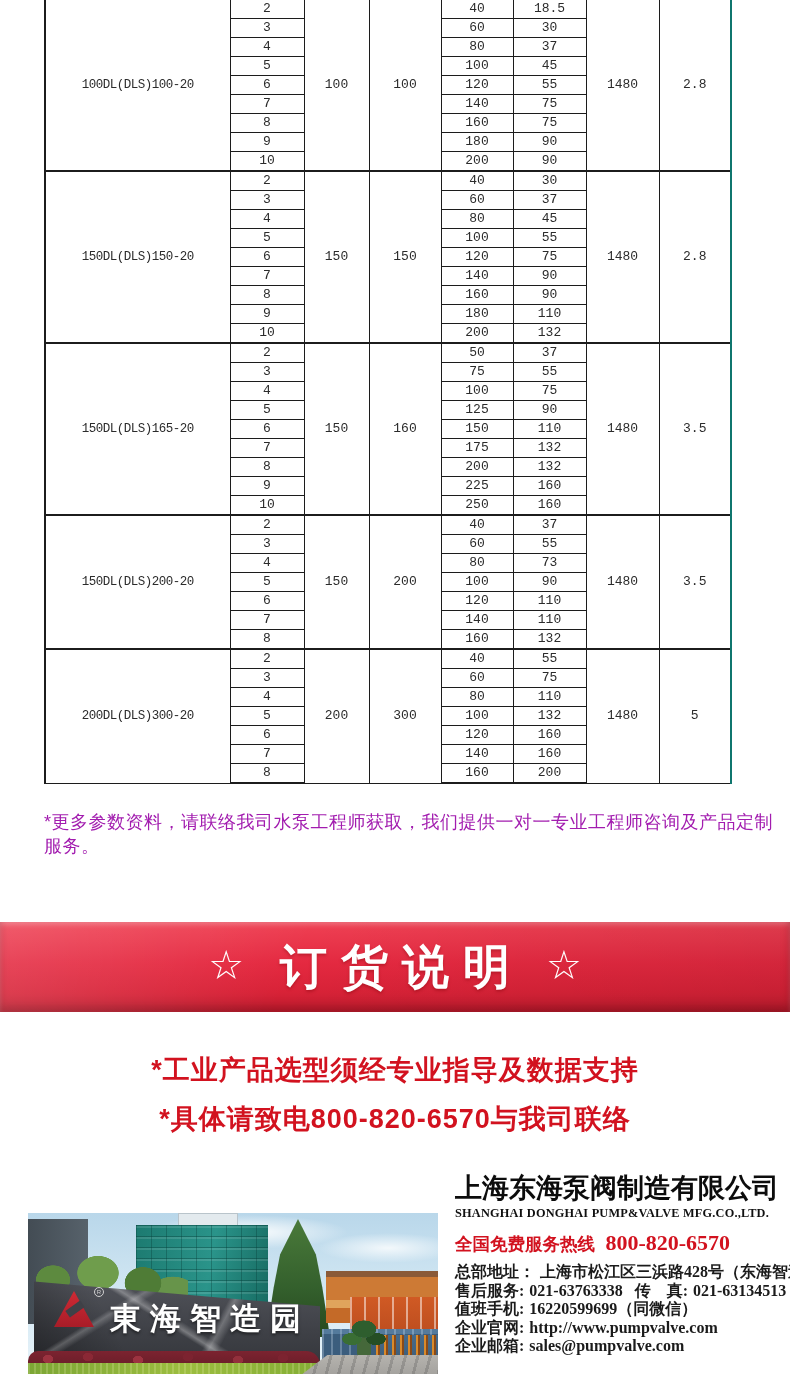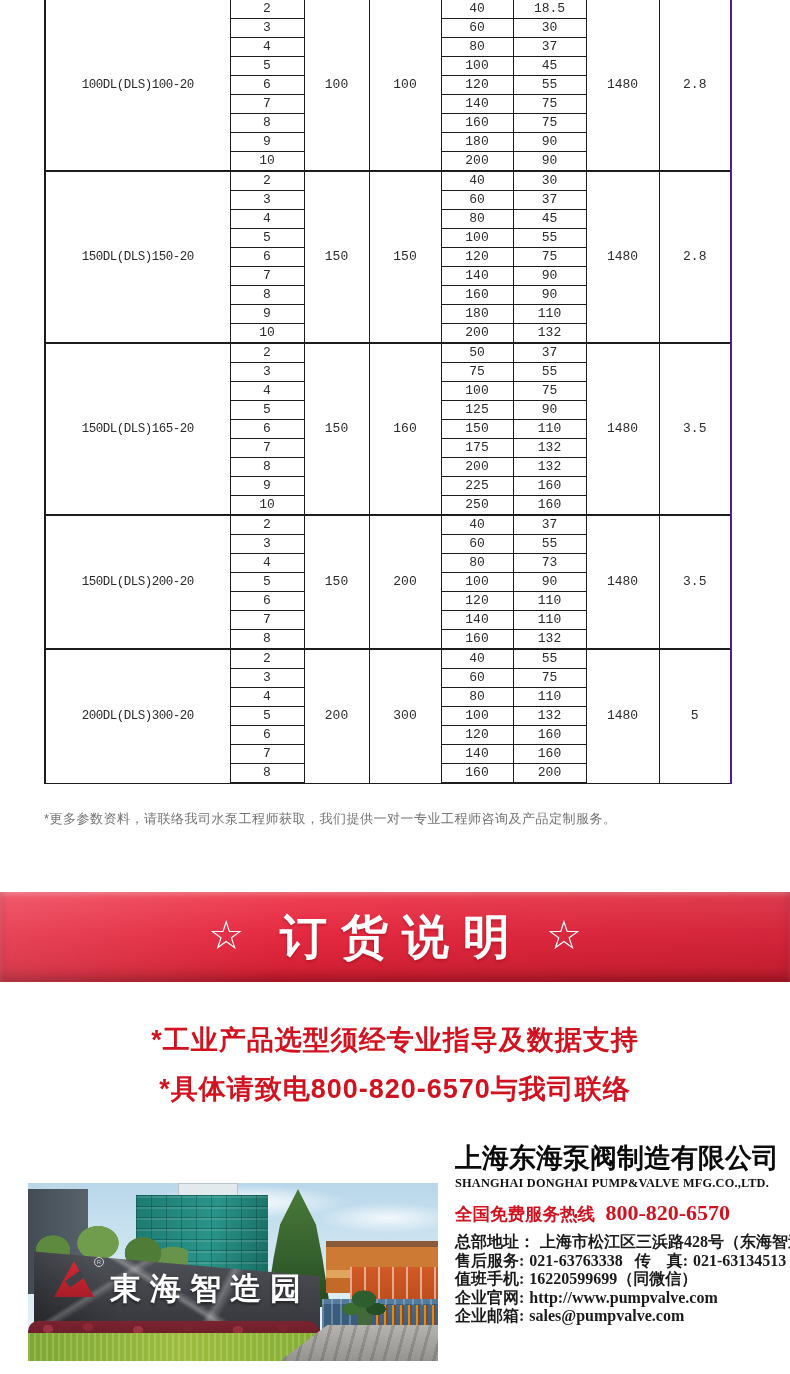--- a/index.html
+++ b/index.html
@@ -16,24 +16,24 @@
     font-size:13px;color:#2b2b2b;
   }
   .spec-table td{
     border:1px solid #1c1c1c;text-align:center;vertical-align:middle;
     padding:0;height:18px;line-height:18px;overflow:hidden;white-space:nowrap;
   }
   .spec-table tr.block-start td{border-top:2px solid #1c1c1c;}
   .spec-table tr.first-block td{border-top:none;}
   .spec-table tr:last-child td{border-bottom:2px solid #1c1c1c;}
   .spec-table td.model{border-left:2px solid #1c1c1c;font-size:12.5px;letter-spacing:-0.5px;}
-  .spec-table td.power{border-right:2px solid #4c1d95;}
+  .spec-table td.power{border-right:2px solid #0f766e;}
   
   .footnote{
-    margin:26px 0 0 44px;font-size:13px;color:#737373;letter-spacing:0.5px;
+    margin:26px 0 0 44px;font-size:18px;color:#a21caf;letter-spacing:0.5px;
   }
   
   .banner{
     position:relative;margin-top:64px;width:790px;height:90px;
     background:linear-gradient(180deg,#ef4154 0%,#e42940 46%,#d82237 78%,#bf1d2f 100%);
     box-shadow:inset 0 -5px 8px rgba(120,10,22,.45), inset 0 3px 4px rgba(255,255,255,.25);
     display:flex;align-items:center;justify-content:center;
   }
   .banner:after{
     content:"";position:absolute;inset:0;

